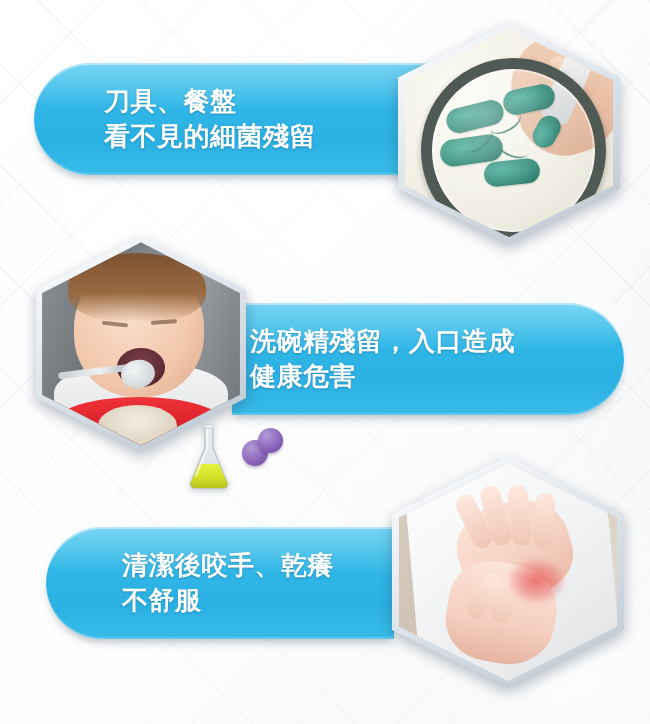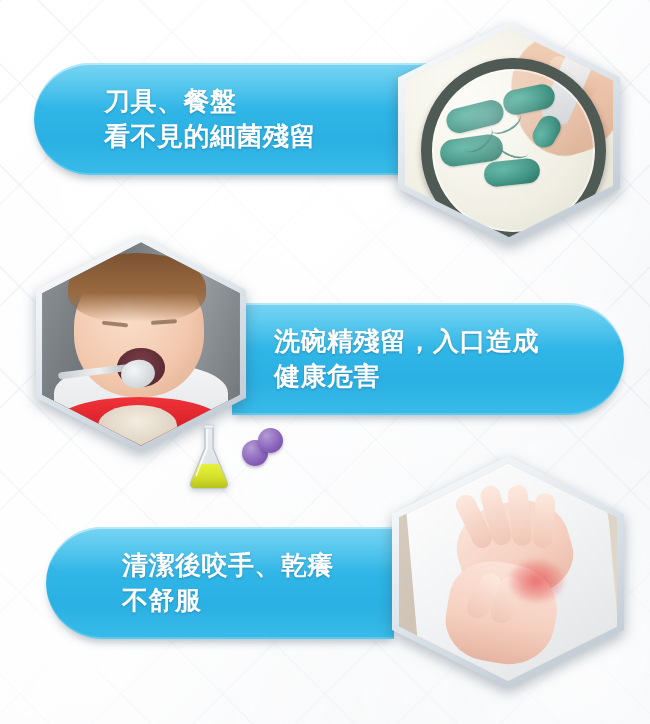--- a/index.html
+++ b/index.html
@@ -77,21 +77,21 @@
     left:34px;top:63px;width:440px;height:112px;
     border-radius:56px 0 0 56px;
   }
   #banner1 .txt{margin-left:70px;}
 
   
   #banner2{
     left:232px;top:303px;width:392px;height:112px;
     border-radius:0 56px 56px 0;
   }
-  #banner2 .txt{margin-left:42px;}
+  #banner2 .txt{margin-left:18px;}
 
   
   #banner3{
     left:46px;top:527px;width:348px;height:112px;
     border-radius:56px 0 0 56px;
   }
   #banner3 .txt{margin-left:76px;}
 
   
   .hex-wrap{

